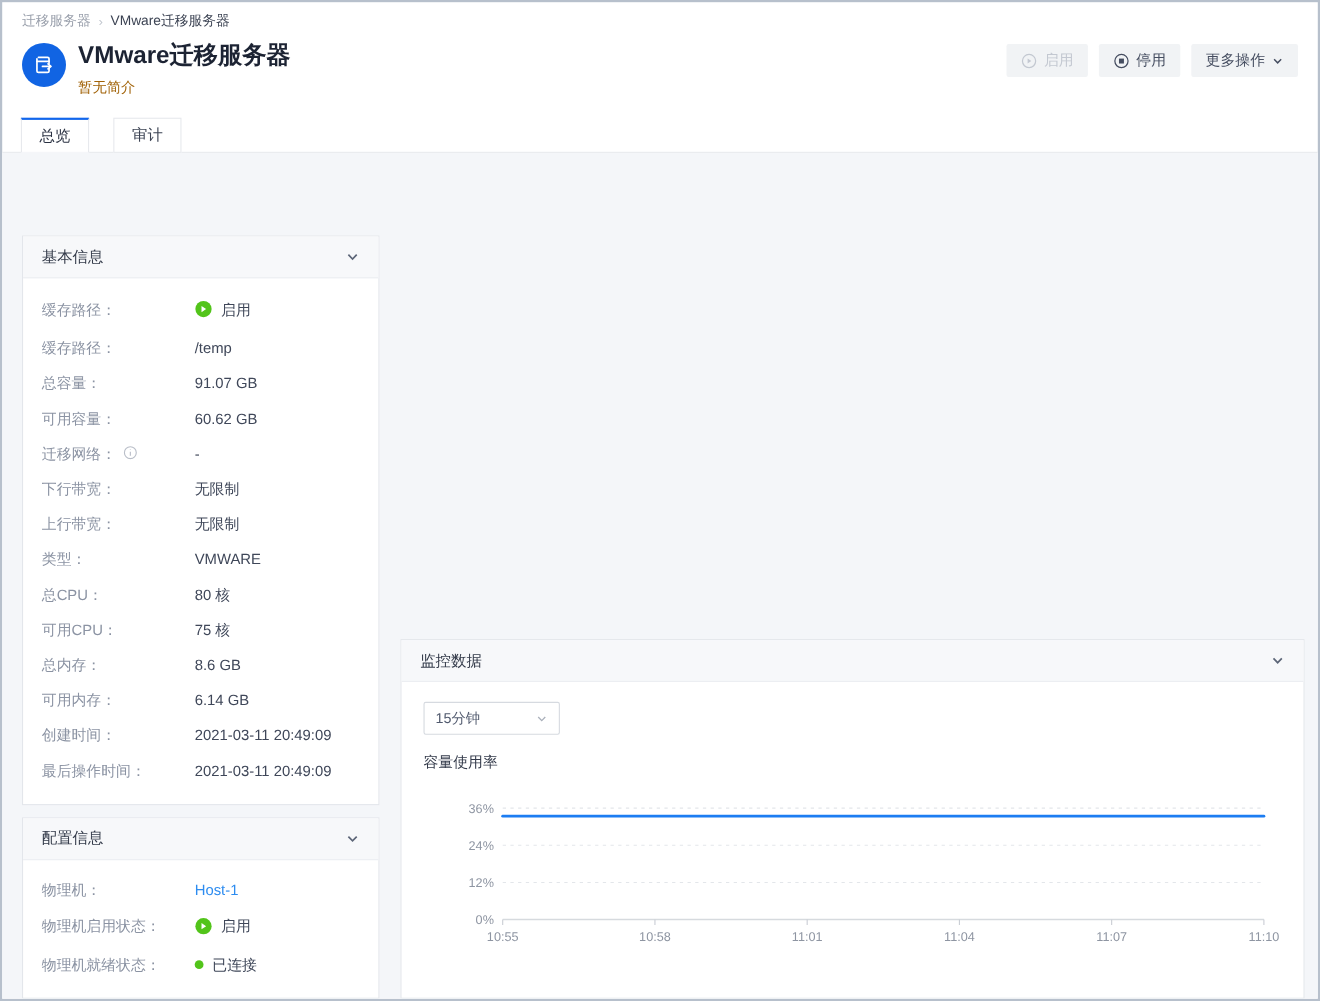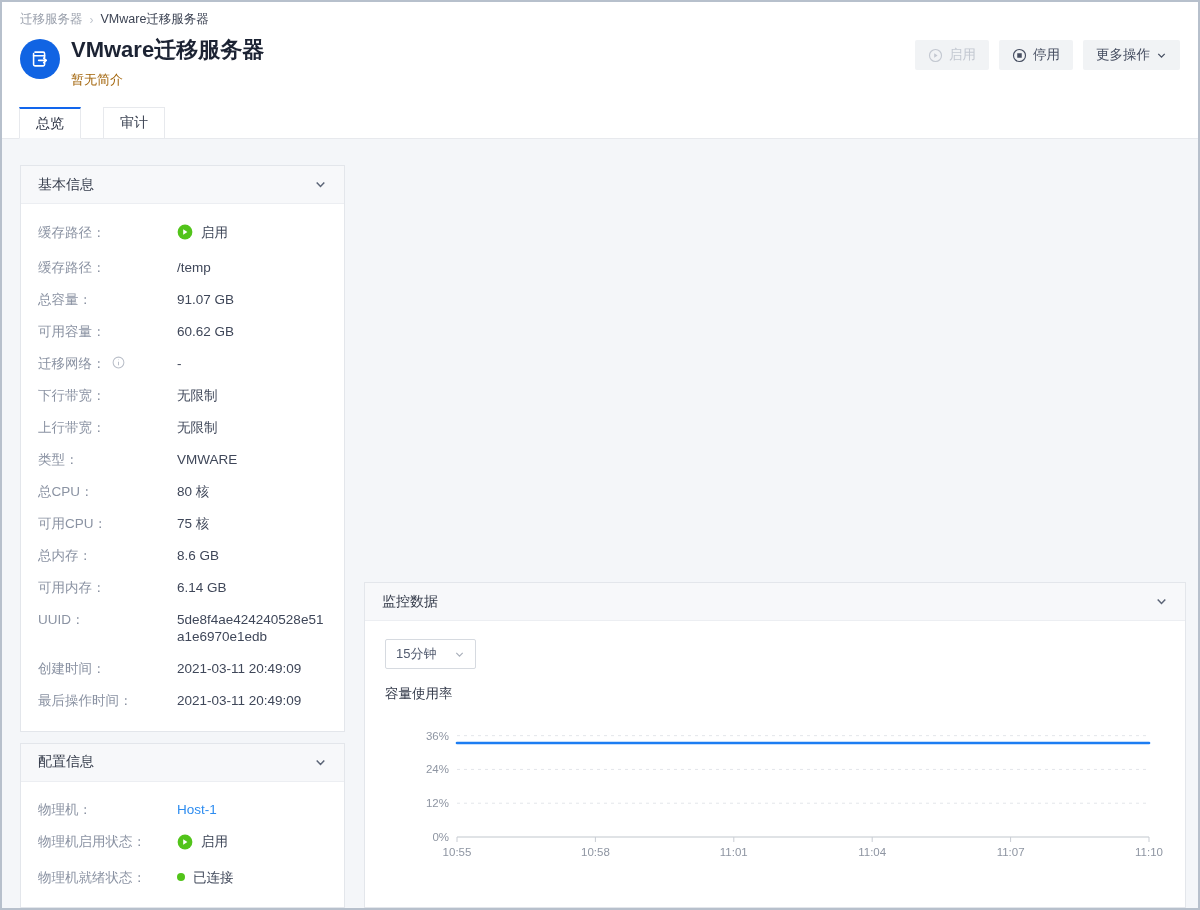--- a/index.html
+++ b/index.html
@@ -57,21 +57,21 @@
   .info-row { display:flex; padding:7.5px 0; font-size:13.5px; line-height:17px; }
   .info-label { width:139px; flex-shrink:0; color:#8b93a3; display:flex; align-items:flex-start; gap:6px; }
   .info-value { flex:1; color:#3f4759; word-break:break-all; display:flex; align-items:flex-start; gap:8px; }
   .info-value.link { color:#2d8cf0; cursor:pointer; }
   .status-icon { flex-shrink:0; margin-top:0.5px; }
   .green-dot { width:8px; height:8px; border-radius:50%; background:#52c41a; flex-shrink:0; margin-top:4px; }
   .info-icon { display:flex; margin-top:1px; cursor:pointer; }
   
   .monitor-body { padding:18px 20px 26px 20px; }
   .range-select {
-    width:91px; height:30px; border:1px solid #d6dae0; border-radius:2px; background:#fff;
+    width:124px; height:30px; border:1px solid #d6dae0; border-radius:2px; background:#fff;
     display:flex; align-items:center; justify-content:space-between; padding:0 10px; cursor:pointer;
   }
   .range-select .range-label { font-size:13px; color:#515a6e; }
   .range-select .chev { color:#aab0bb; }
   .chart-title { margin-top:16px; font-size:13.5px; color:#333a4a; }
   .chart-wrap { margin-top:4px; }
 </style>
 </head>
 <body>
 
@@ -223,26 +223,20 @@
               <div class="info-label">
                 <span>总内存：</span>
               </div>
               <div class="info-value">8.6 GB</div>
             </div>
             <div class="info-row">
               <div class="info-label">
                 <span>可用内存：</span>
               </div>
               <div class="info-value">6.14 GB</div>
-            </div>
-            <div class="info-row">
-              <div class="info-label">
-                <span>UUID：</span>
-              </div>
-              <div class="info-value">5de8f4ae424240528e51a1e6970e1edb</div>
             </div>
             <div class="info-row">
               <div class="info-label">
                 <span>创建时间：</span>
               </div>
               <div class="info-value">2021-03-11 20:49:09</div>
             </div>
             <div class="info-row">
               <div class="info-label">
                 <span>最后操作时间：</span>

